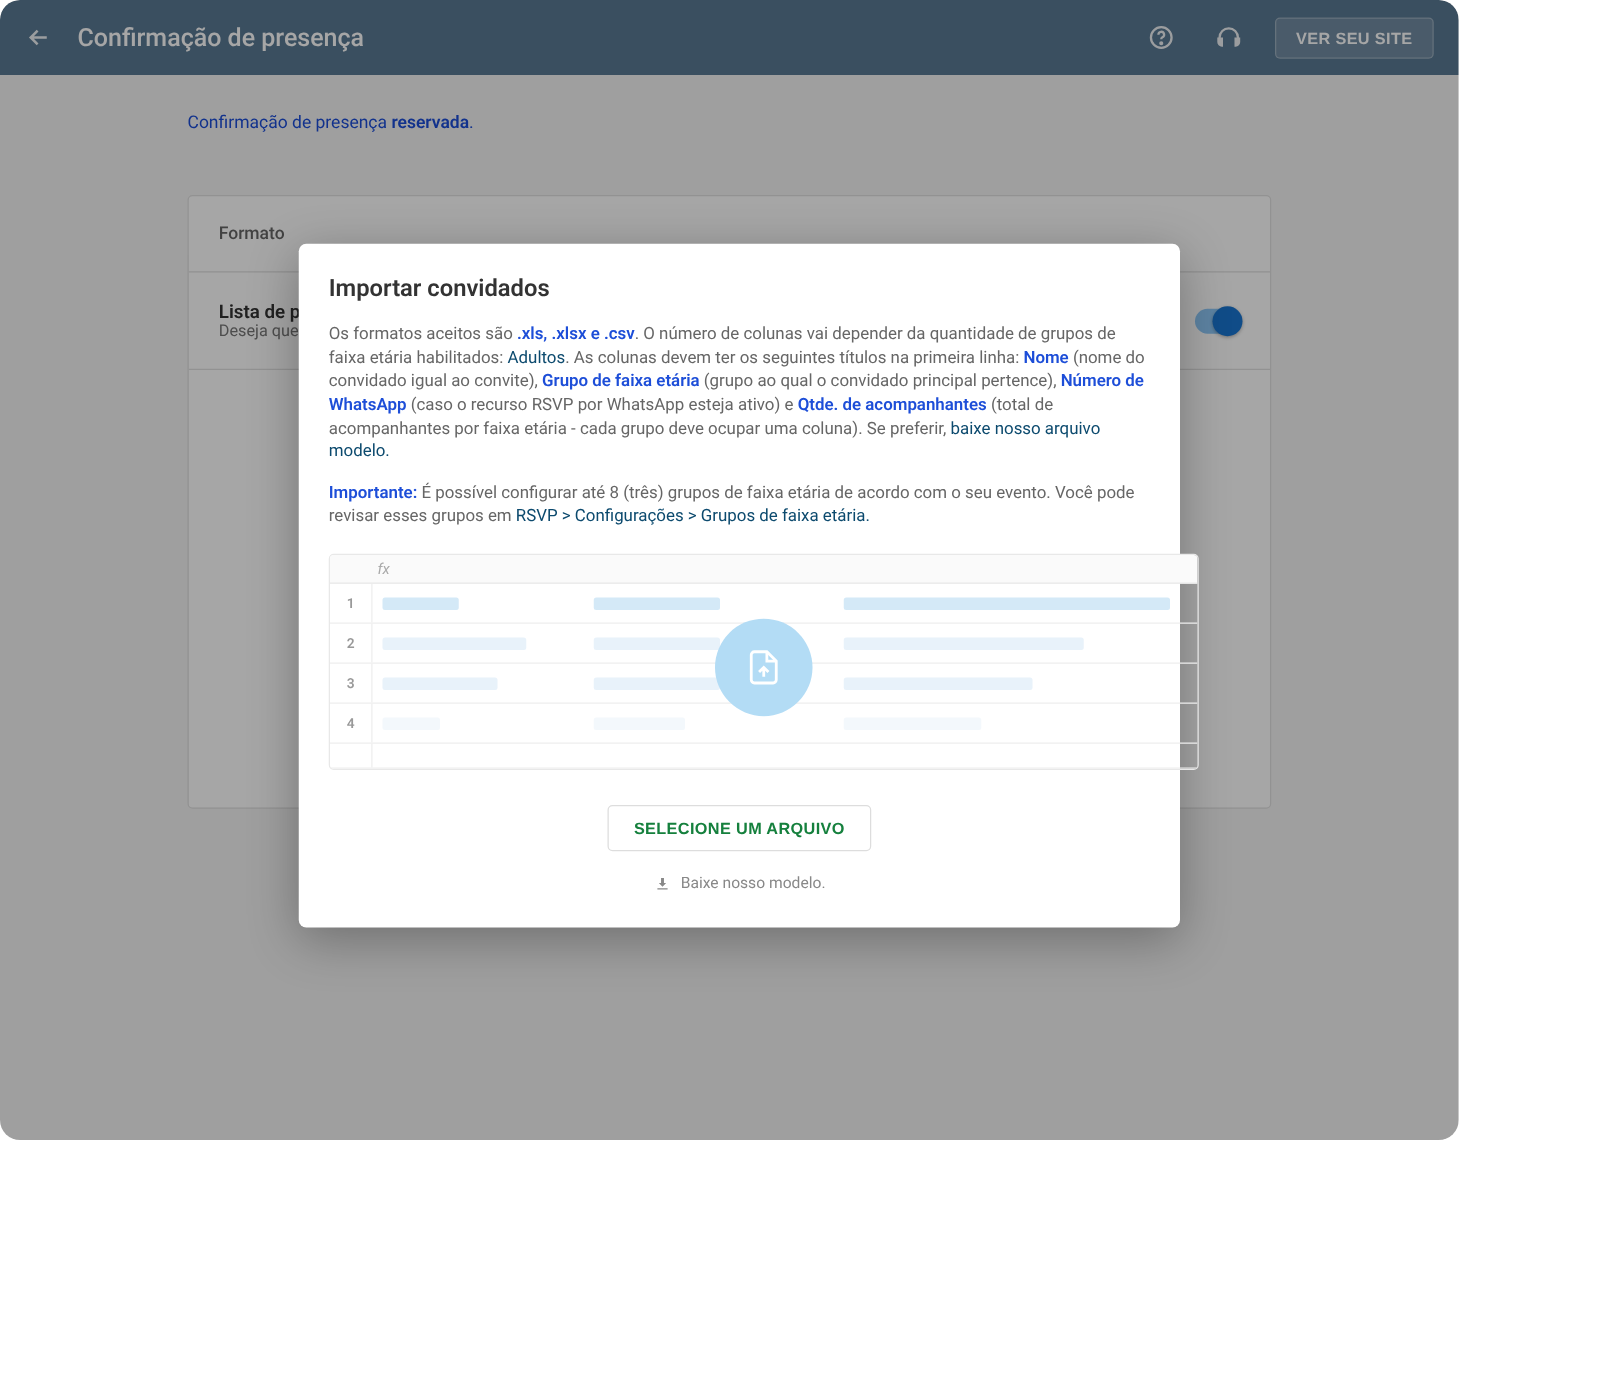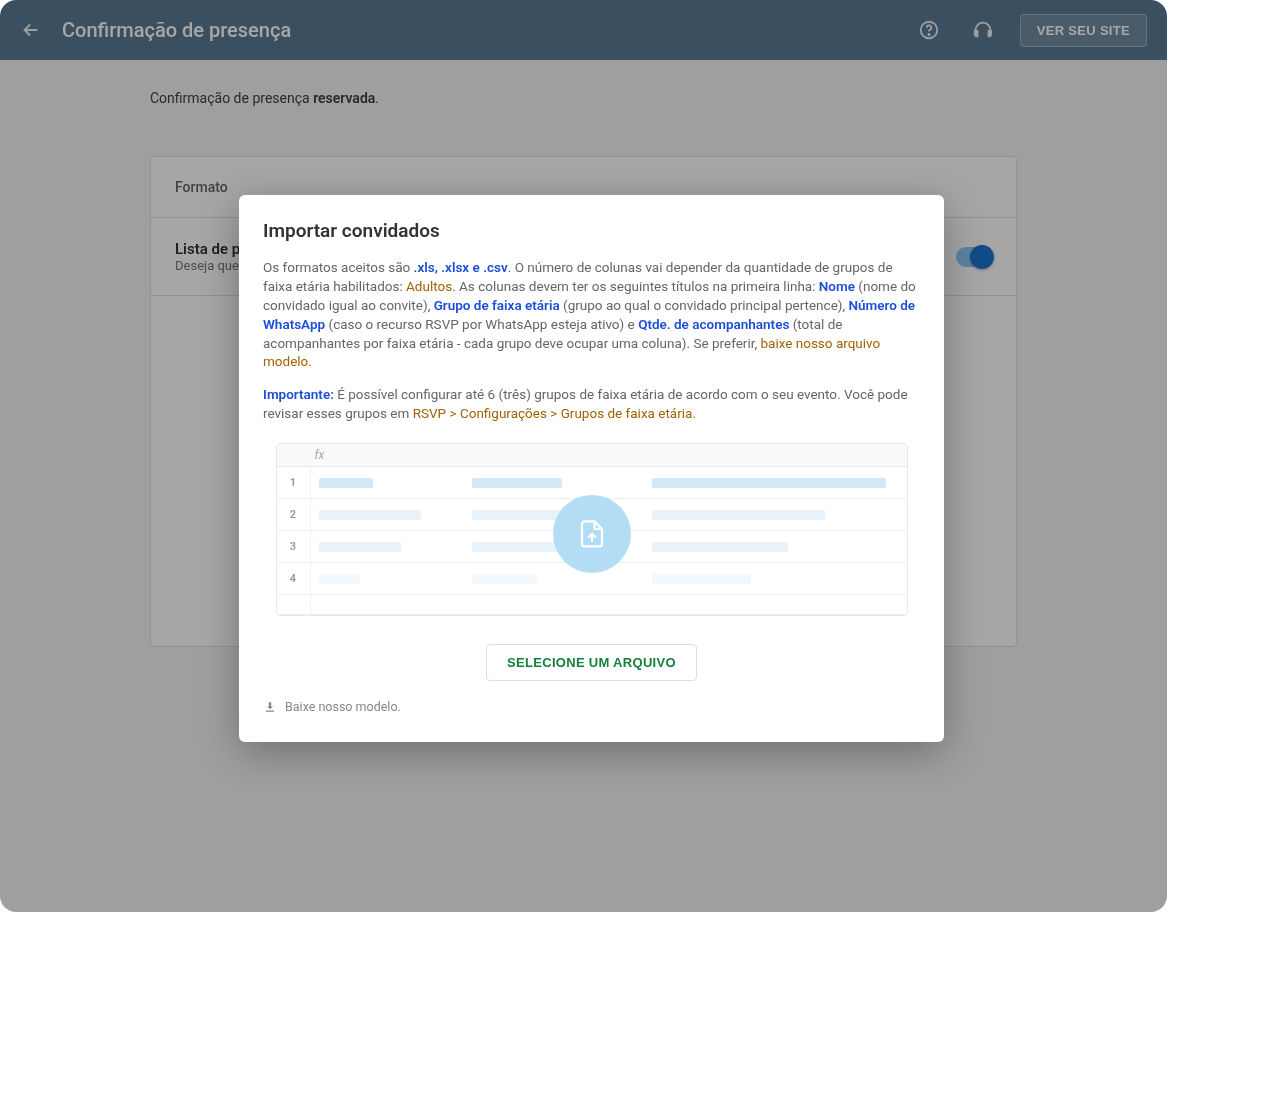--- a/index.html
+++ b/index.html
@@ -63,21 +63,21 @@
       padding: 30px 150px;
     }
     .page-title {
       font-size: 32px;
       font-weight: 600;
       color: #333;
       margin-bottom: 10px;
     }
     .page-subtitle {
       font-size: 14px;
-      color: #404040;
+      color: #1d4ed8;
       margin-bottom: 50px;
     }
     .page-subtitle strong { font-weight: 600; }
     .card {
       background: #fff;
       border: 1px solid #e0e0e0;
       border-radius: 4px;
     }
     .card-row {
       padding: 22px 24px;
@@ -145,24 +145,24 @@
       color: #333;
       margin-bottom: 16px;
     }
     .modal-text {
       font-size: 13.5px;
       line-height: 1.4;
       color: #666;
       margin-bottom: 14px;
     }
     .modal-text strong { color: #1d4ed8; font-weight: 600; }
-    .modal-text a { color: #a16207; text-decoration: none; cursor: pointer; }
+    .modal-text a { color: #0c4a6e; text-decoration: none; cursor: pointer; }
     .sheet-preview {
       margin: 20px auto 12px;
-      width: 632px;
+      width: 696px;
       position: relative;
       border: 1px solid #e8e8e8;
       border-radius: 4px;
       overflow: hidden;
     }
     .sheet-fx {
       background: #fafafa;
       border-bottom: 1px solid #e8e8e8;
       padding: 4px 10px;
       font-size: 12px;
@@ -225,20 +225,21 @@
       border-radius: 4px;
       font-size: 13px;
       font-weight: 600;
       color: #15803d;
       letter-spacing: 0.3px;
       cursor: pointer;
     }
     .download-model {
       display: flex;
       align-items: center;
+      justify-content: center;
       gap: 8px;
       font-size: 12.5px;
       color: #888;
       cursor: pointer;
       margin-bottom: 4px;
     }
   </style>
 </head>
 <body>
 
@@ -291,21 +292,21 @@
 
 <div class="overlay">
   <div class="modal">
     <div class="modal-title">Importar convidados</div>
 
     <p class="modal-text">
       <span>Os formatos aceitos são </span><strong>.xls, .xlsx e .csv</strong><span>. O número de colunas vai depender da quantidade de grupos de faixa etária habilitados: </span><a>Adultos</a><span>. As colunas devem ter os seguintes títulos na primeira linha: </span><strong>Nome</strong><span> (nome do convidado igual ao convite), </span><strong>Grupo de faixa etária</strong><span> (grupo ao qual o convidado principal pertence), </span><strong>Número de WhatsApp</strong><span> (caso o recurso RSVP por WhatsApp esteja ativo) e </span><strong>Qtde. de acompanhantes</strong><span> (total de acompanhantes por faixa etária - cada grupo deve ocupar uma coluna). Se preferir, </span><a>baixe nosso arquivo modelo.</a>
     </p>
 
     <p class="modal-text">
-      <strong>Importante:</strong><span> É possível configurar até 6 (três) grupos de faixa etária de acordo com o seu evento. Você pode revisar esses grupos em </span><a>RSVP &gt; Configurações &gt; Grupos de faixa etária.</a>
+      <strong>Importante:</strong><span> É possível configurar até 8 (três) grupos de faixa etária de acordo com o seu evento. Você pode revisar esses grupos em </span><a>RSVP &gt; Configurações &gt; Grupos de faixa etária.</a>
     </p>
 
     <div class="sheet-preview">
       <div class="sheet-fx">
         <span class="rownum-col"></span>
         <span>fx</span>
       </div>
       <div class="sheet-body">
         <div class="sheet-row">
           <div class="sheet-rownum">1</div>

